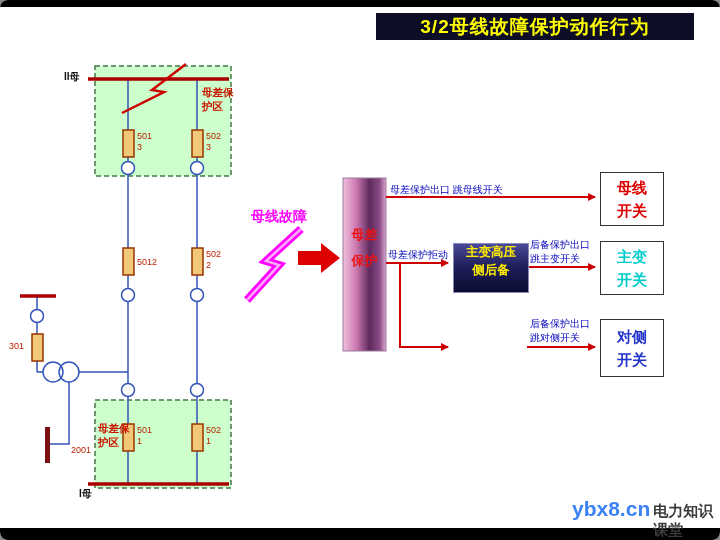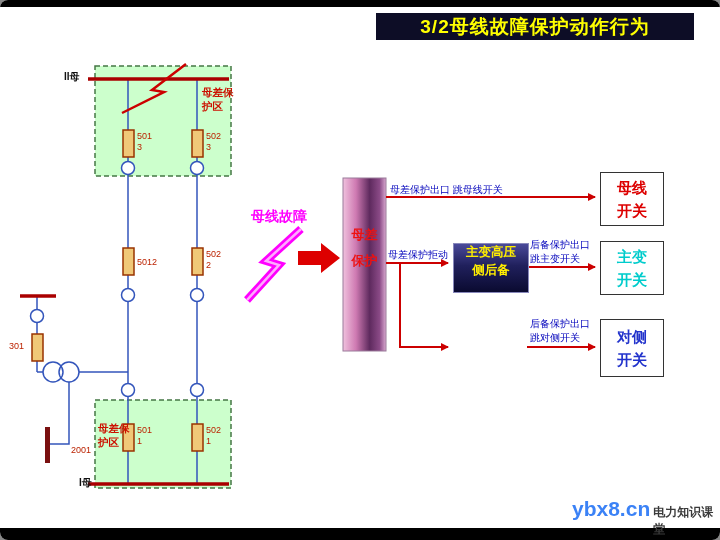--- a/index.html
+++ b/index.html
@@ -17,21 +17,21 @@
     background:#0d0d26; color:#ffff00; font-size:19px; font-weight:bold;
     text-align:center; line-height:27px; letter-spacing:1px;
   }
 
   svg.layer { position:absolute; left:0; top:0; }
 
   .lbl { position:absolute; line-height:1.2; }
   .pre { white-space:pre-line; }
 
   .l-bus-top    { left:64px;  top:71px;  font-size:10px; font-weight:bold; color:#111; }
-  .l-bus-bottom { left:79px;  top:477px; font-size:10px; font-weight:bold; color:#111;text-align:center; }
+  .l-bus-bottom { left:79px;  top:488px; font-size:10px; font-weight:bold; color:#111;text-align:center; }
   .l-zone-top    { left:202px; top:86px;  font-size:10.5px; font-weight:bold; color:#cc1100; line-height:1.3; }
   .l-zone-bottom { left:98px;  top:422px; font-size:10.5px; font-weight:bold; color:#cc1100; line-height:1.3; }
   .l-fault { left:251px; top:208px; font-size:14px; font-weight:bold; color:#ff00ff; }
 
   .l-brk { font-size:9px; color:#bb2200; line-height:1.25; }
   .l-b501-3 { left:137px; top:131px; }
   .l-b502-3 { left:206px; top:131px; }
   .l-b5012  { left:137px; top:257px; }
   .l-b502-2 { left:206px; top:249px; }
   .l-b501-1 { left:137px; top:425px; }
@@ -63,21 +63,21 @@
     position:absolute; display:flex; align-items:center; justify-content:center;
     background:#ffffff; border:1.5px solid #333; font-weight:bold; font-size:15px;
     text-align:center; line-height:1.55;
   }
   .o-bus    { left:600px; top:172px; width:62px; height:52px; color:#dd0000; }
   .o-trans  { left:600px; top:241px; width:62px; height:52px; color:#00cccc; }
   .o-remote { left:600px; top:319px; width:62px; height:56px; color:#2233cc; }
 
   .watermark { position:absolute; left:527px; top:497px; display:flex; align-items:baseline; }
   .wm-site { font-size:21px; font-weight:bold; color:#3b82f6;margin-left:45px; }
-  .wm-name { font-size:12px; font-weight:bold; color:#3a3a3a; margin-left:3px; }
+  .wm-name { font-size:15px; font-weight:bold; color:#3a3a3a; margin-left:3px; }
 
   
   .zone { fill:#ccffcc; stroke:#447744; stroke-width:1.5; stroke-dasharray:5 3; }
   .blue { stroke:#3355bb; stroke-width:1.5; fill:none; }
   .bus  { stroke:#aa0000; stroke-width:3.5; }
   .ct   { fill:#fff; stroke:#3355bb; stroke-width:1.5; }
   .tr   { fill:none; stroke:#3355bb; stroke-width:1.5; }
   .brk  { fill:#f0c878; stroke:#993300; stroke-width:1.5; }
   .flow { stroke:#cc0000; stroke-width:2; fill:none; }
 </style>

